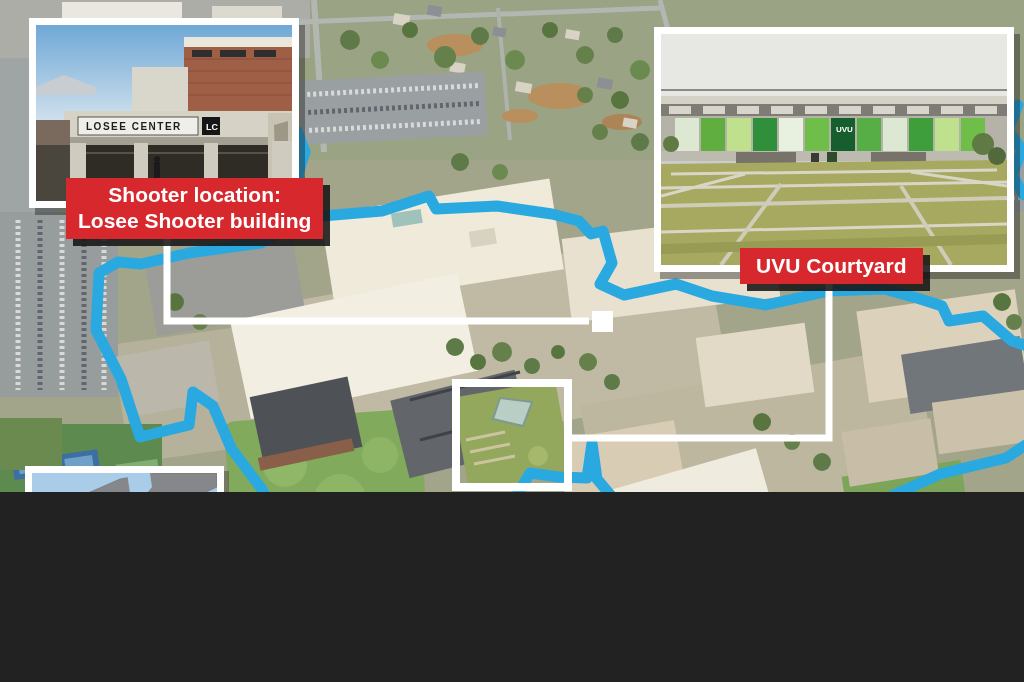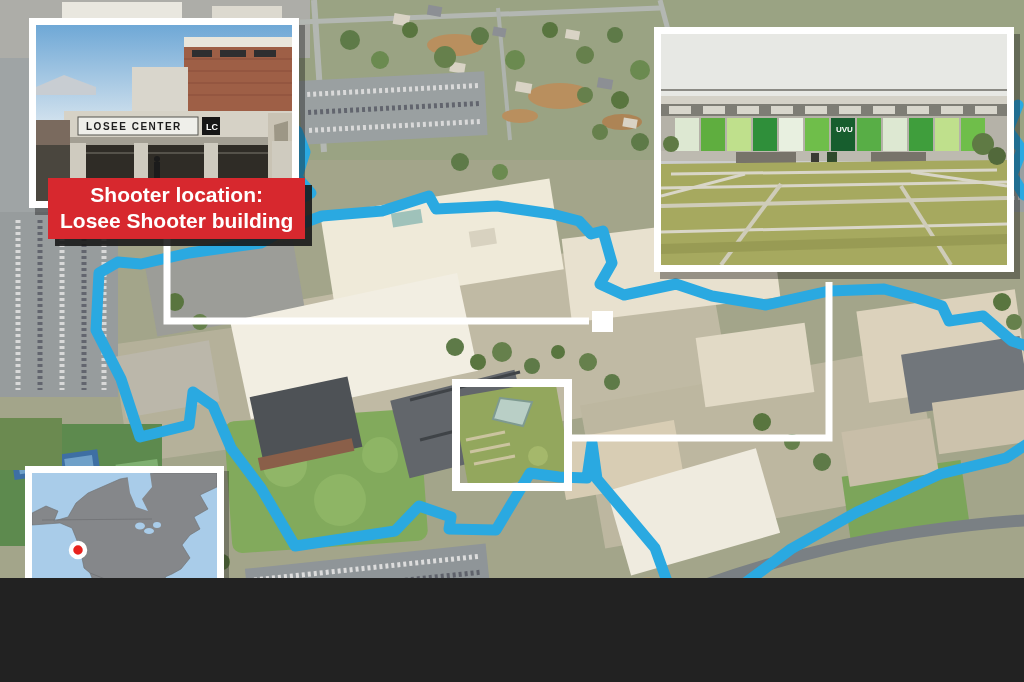--- a/index.html
+++ b/index.html
@@ -1,37 +1,37 @@
 <!DOCTYPE html>
 <html style="--boundary-blue: #2aa9e1; --callout-white: #ffffff; --label-red: #d7282e; --locator-water: #a9cce9; --locator-land: #85878a; --marker-red: #e8211d; --marker-ring: #ffffff;"><head>
 <meta charset="utf-8">
 <style>
   html,body{margin:0;padding:0;background:#222;}
   #stage{
-    position:relative;width:1024px;height:578px;overflow:hidden;
+    position:relative;width:1024px;height:492px;overflow:hidden;
     font-family:"Liberation Sans","DejaVu Sans",sans-serif;
     background:#d946ef;
   }
   #stage svg{display:block;}
   .layer{position:absolute;left:0;top:0;width:1024px;height:682px;}
   .inset{
     position:absolute;border:7px solid #fff;box-sizing:border-box;
     box-shadow:6px 7px 0 rgba(15,15,15,.38);
     background:#ccc;
   }
   .inset svg{width:100%;height:100%;}
   .red-label{
     position:absolute;
     background:var(--label-red,#d7282e);
     color:#fff;font-weight:bold;text-align:center;
     box-shadow:7px 7px 0 rgba(22,22,22,.88);
     padding:4px 12px;line-height:1.25;
     white-space:nowrap;
   }
-  #losee-label{left:48px;top:178px;font-size:21px;}
+  #losee-label{left:66px;top:178px;font-size:21px;}
   #courtyard-label{left:740px;top:248px;font-size:21px;padding:5px 16px;}
 </style>
 </head>
 <body>
 
 <div id="stage">
 
   <svg class="layer" viewBox="0 0 1024 682">
     <rect x="0" y="0" width="1024" height="682" fill="#a3a58a"></rect>
 
@@ -337,20 +337,23 @@
         <circle cx="336" cy="122" r="9" fill="#52693b"></circle>
         <circle cx="10" cy="110" r="8" fill="#5f7a44"></circle>
       </g>
     </svg>
   </div>
 
   <div class="red-label" id="losee-label">
     <div>Shooter location:</div>
     <div>Losee Shooter building</div>
   </div>
+  <div class="red-label" id="courtyard-label">
+    <span>UVU Courtyard</span>
+  </div>
 
   <div class="inset" style="left:25px;top:466px;width:199px;height:179px;box-shadow:5px 5px 0 rgba(15,15,15,.3);">
     <svg viewBox="0 0 185 165" preserveAspectRatio="none">
       <rect x="0" y="0" width="185" height="165" style="fill:var(--locator-water,#a9cce9);"></rect>
       <path style="fill:var(--locator-land,#85878a);" stroke="#6d6f71" stroke-width="0.6" d="M0,40 L14,33 L26,38 L22,48 L36,44 L44,30 L56,20 L88,6 L122,0 L185,0 L185,14
                L168,22 L176,36 L162,44 L168,56 L158,62 L150,72 L158,85 L149,96 L140,101
                L133,104 L141,118 L133,122 L126,110 L112,112 L100,112 L92,118 L100,130
                L108,138 L96,142 L100,150 L112,158 L118,165 L104,162 L92,141 L84,128
                L72,118 L62,110 L58,100 L52,95 L48,75 L40,55 L28,50 L0,52 Z"></path>
       <path d="M95,0 L118,0 L120,14 L110,26 L116,38 L104,34 L98,20 Z" style="fill:var(--locator-water,#a9cce9);"></path>

